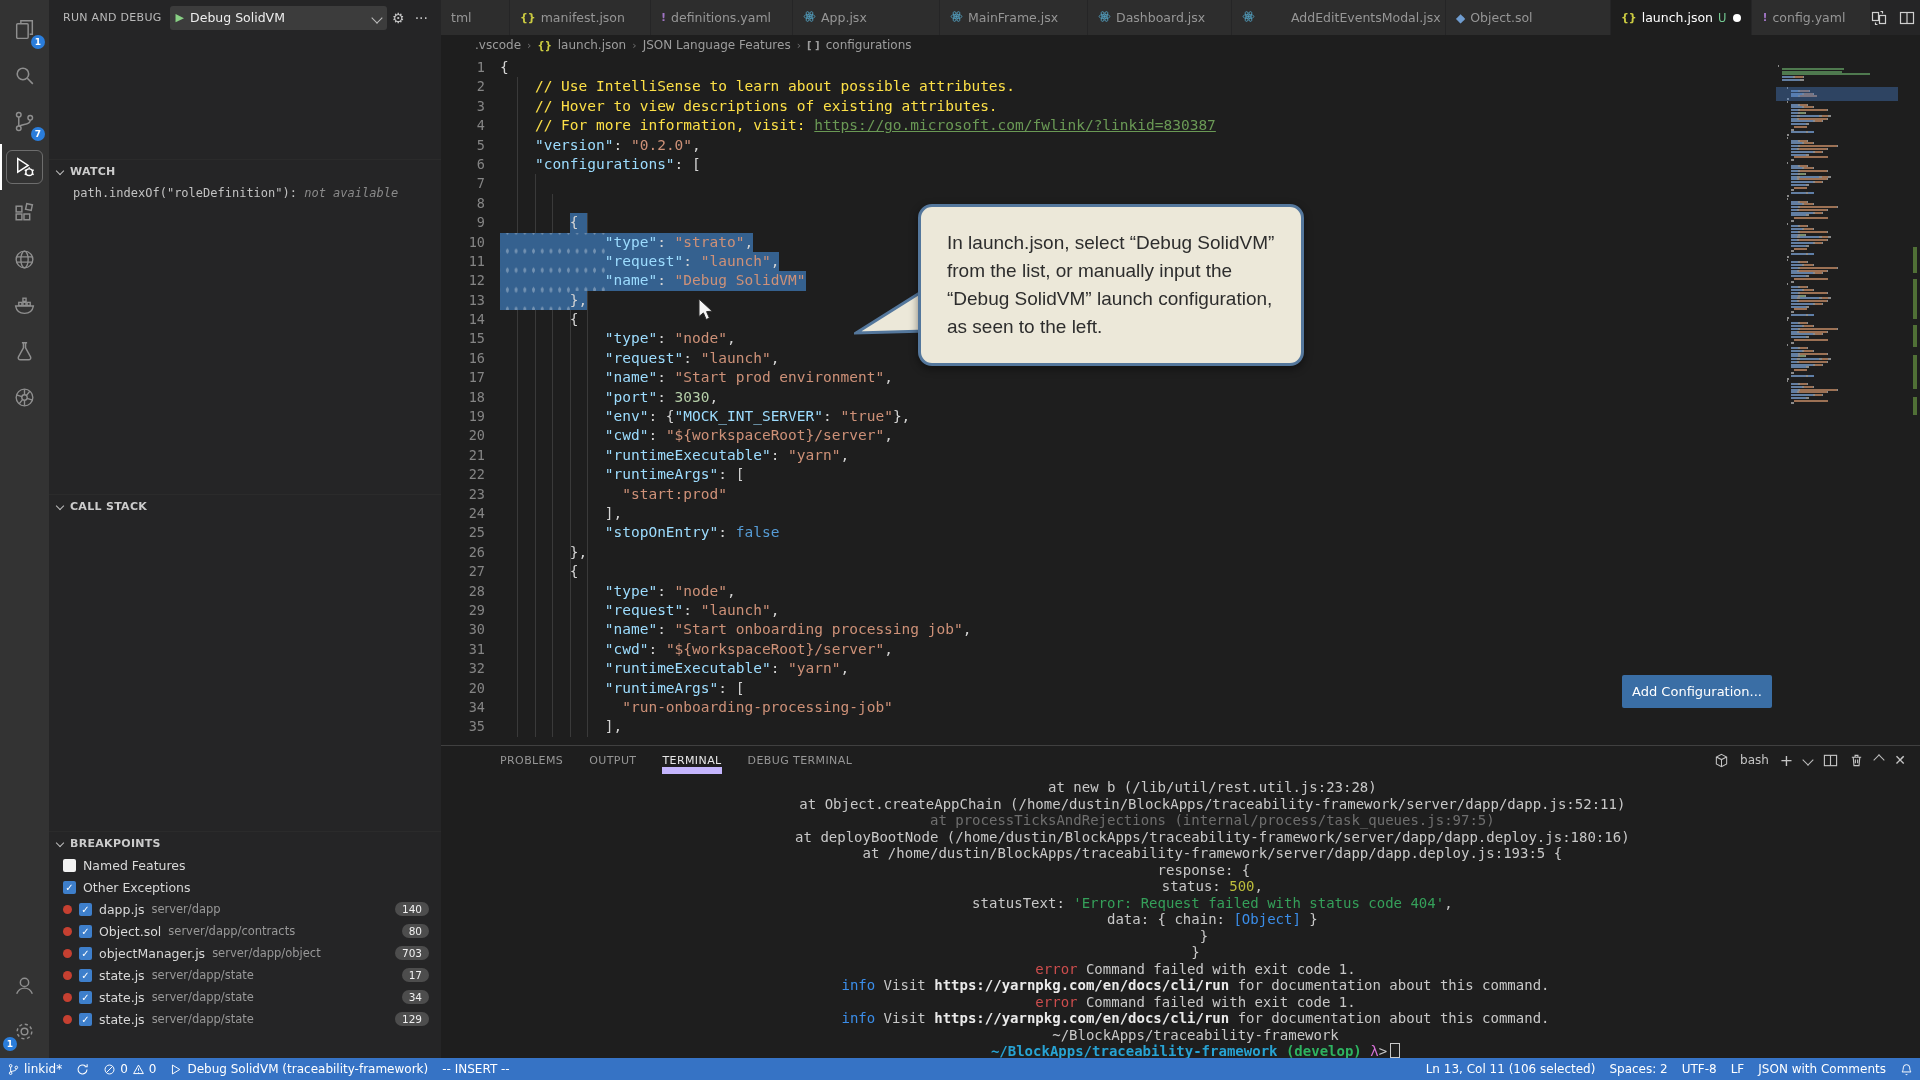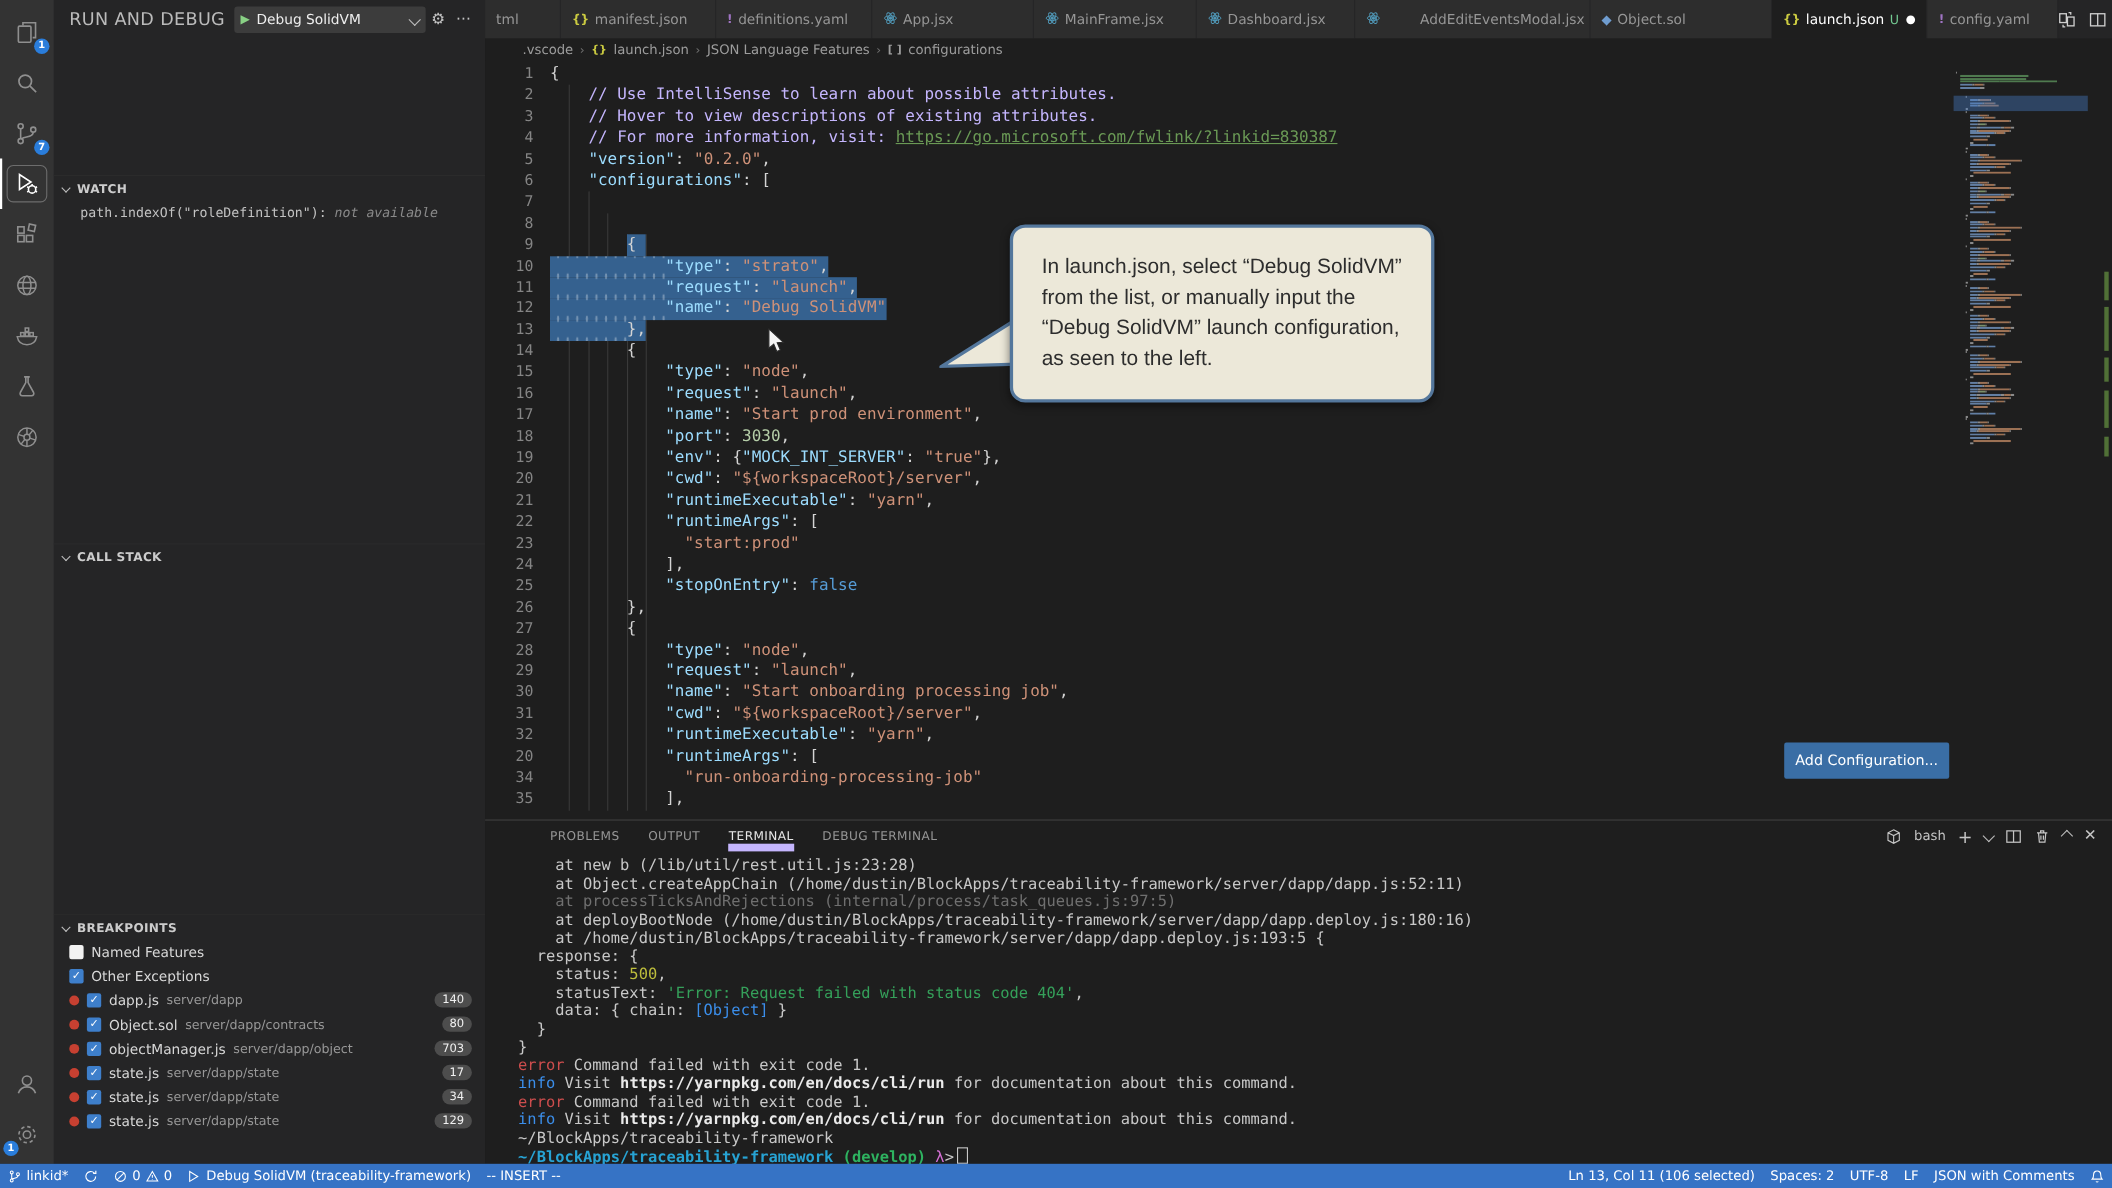--- a/index.html
+++ b/index.html
@@ -11,21 +11,21 @@
   .ab-item{position:relative;width:49px;height:46px;display:flex;align-items:center;justify-content:center;color:#8f8f8f;}
   .ab-item svg{width:25px;height:25px;}
   .ab-item.active{color:#ffffff;box-shadow:inset 2px 0 0 #ffffff;}
   .ab-item.boxed:after{content:"";position:absolute;inset:6px;border:1px solid #6d6d6d;border-radius:6px;}
   .ab-bottom{position:absolute;bottom:4px;left:0;width:49px;display:flex;flex-direction:column;align-items:center;}
   .abadge{position:absolute;right:4px;bottom:3px;background:#2a7ddb;border-radius:50%;min-width:14px;height:14px;font-size:9px;line-height:14px;text-align:center;color:#fff;font-weight:bold;}
   .abadge.bl{left:3px;right:auto;}
   
   .sidebar{left:49px;top:0;width:392px;height:1058px;background:#252526;box-sizing:border-box;font-size:12px;}
   .sb-top{display:flex;align-items:center;height:35px;padding:0 8px 0 14px;}
-  .sb-title{font-size:16px;color:#bbbbbb;letter-spacing:.3px;white-space:nowrap;margin-right:8px;}
+  .sb-title{font-size:11px;color:#bbbbbb;letter-spacing:.3px;white-space:nowrap;margin-right:8px;}
   .sb-select{flex:1;display:flex;align-items:center;background:#3c3c3c;border-radius:3px;height:24px;padding:0 6px;gap:6px;color:#eeeeee;font-size:12.5px;}
   .sb-select .play{color:#89d185;font-size:11px;}
   .sb-select .chev{margin-left:auto;}
   .chev{width:7px;height:7px;border-left:1.4px solid #bdbdbd;border-bottom:1.4px solid #bdbdbd;transform:rotate(-45deg);display:inline-block;}
   .chev.up{transform:rotate(135deg);}
   .sb-iconbtn{color:#c5c5c5;padding:0 5px;font-size:14px;}
   .sec-head{display:flex;align-items:center;gap:5px;height:22px;padding-left:8px;font-size:11px;font-weight:bold;color:#cccccc;border-top:1px solid #2b2b2b;letter-spacing:.3px;}
   .sec-head .chev{width:5px;height:5px;margin-right:2px;}
   .watch-item{padding:4px 0 0 24px;font-family:"DejaVu Sans Mono",monospace;font-size:12px;color:#c2c2c2;white-space:nowrap;}
   .watch-item .na{font-style:italic;color:#8a8a8a;}
@@ -56,34 +56,34 @@
   .bc-ic.json{color:#cbcb41;}
   .editor{position:absolute;top:55px;left:0;right:0;height:690px;overflow:hidden;}
   .codewrap{position:absolute;left:0;top:3px;right:0;font-family:"DejaVu Sans Mono",monospace;font-size:14.5px;line-height:19.4px;}
   .cline{position:relative;height:19.4px;white-space:pre;}
   .cline .ln{position:absolute;left:0;width:44px;text-align:right;color:#858585;font-size:13.5px;}
   .cline pre{margin:0;position:absolute;left:59px;top:0;font:inherit;z-index:1;}
   .selrect{position:absolute;top:0;height:19.4px;background:#35618f;z-index:0;}
   .selws{position:absolute;top:0;height:19.4px;z-index:1;background-image:radial-gradient(rgba(255,255,255,.30) 1px,transparent 1.4px);background-size:8.73px 19.4px;background-position:3px 9px;}
   .iguide{position:absolute;width:1px;background:#3a3a3a;z-index:0;}
   .tk-p{color:#d4d4d4}.tk-k{color:#9cdcfe}.tk-s{color:#ce9178}.tk-n{color:#b5cea8}
-  .tk-b{color:#569cd6}.tk-c{color:#c4b5fd}.tk-u{color:#6a9955;text-decoration:underline}
+  .tk-b{color:#569cd6}.tk-c{color:#fde047}.tk-u{color:#6a9955;text-decoration:underline}
   
   .minimap{position:absolute;top:10px;right:24px;width:118px;}
   .mm-row{height:2px;margin-bottom:0.78px;white-space:nowrap;overflow:hidden;}
   .mm-row span{display:inline-block;height:2px;vertical-align:top;}
   .mm-sel{position:absolute;left:-2px;right:-2px;background:rgba(70,125,200,.40);}
   .ruler-mark{position:absolute;right:3px;width:4px;background:rgba(98,140,63,.75);}
   
   .callout{position:absolute;left:477px;top:149px;width:386px;box-sizing:border-box;background:#ece8d9;border:3px solid #54779c;border-radius:14px;padding:22px 26px;color:#2d2d2d;font-family:"Liberation Sans",sans-serif;font-size:19px;line-height:28px;box-shadow:0 3px 8px rgba(0,0,0,.45);z-index:6;}
   .callout-tail{position:absolute;left:413px;top:232px;z-index:5;}
   .addcfg{position:absolute;left:1181px;top:620px;width:150px;height:33px;background:#3a6ea5;color:#ffffff;font-size:13px;border:none;border-radius:2px;z-index:4;font-family:inherit;}
   .mousep{position:absolute;left:256px;top:243px;z-index:9;}
   
-  .panel{position:absolute;top:745px;left:0;right:0;bottom:0;background:#1e1e1e;border-top:1px solid #404040;}
+  .panel{position:absolute;top:745px;left:0;right:0;bottom:0;background:#1e1e1e;border-top:1px solid #404040;text-align:center;}
   .panel-head{display:flex;align-items:center;height:28px;padding-left:59px;}
   .ptab{font-size:11px;letter-spacing:.4px;color:#969696;margin-right:26px;height:27px;line-height:27px;box-sizing:border-box;}
   .ptab.active{color:#e7e7e7;border-bottom:7px solid #c4b5fd;}
   .panel-actions{margin-left:auto;display:flex;align-items:center;gap:11px;padding-right:14px;color:#c5c5c5;font-size:12px;}
   .panel-actions svg{width:15px;height:15px;}
   .pa-x{font-size:14px;}
   .term{padding:5px 0 0 30px;font-family:"DejaVu Sans Mono",monospace;font-size:14px;line-height:16.5px;}
   .tline{white-space:pre;height:16.5px;}
   .tm-w{color:#c8c8c8}.tm-d{color:#6f6f6f}.tm-y{color:#bdbd3c}.tm-g{color:#35a05a}
   .tm-o{color:#3b8eea}.tm-r{color:#cd4d4d}.tm-i{color:#3b8eea}

